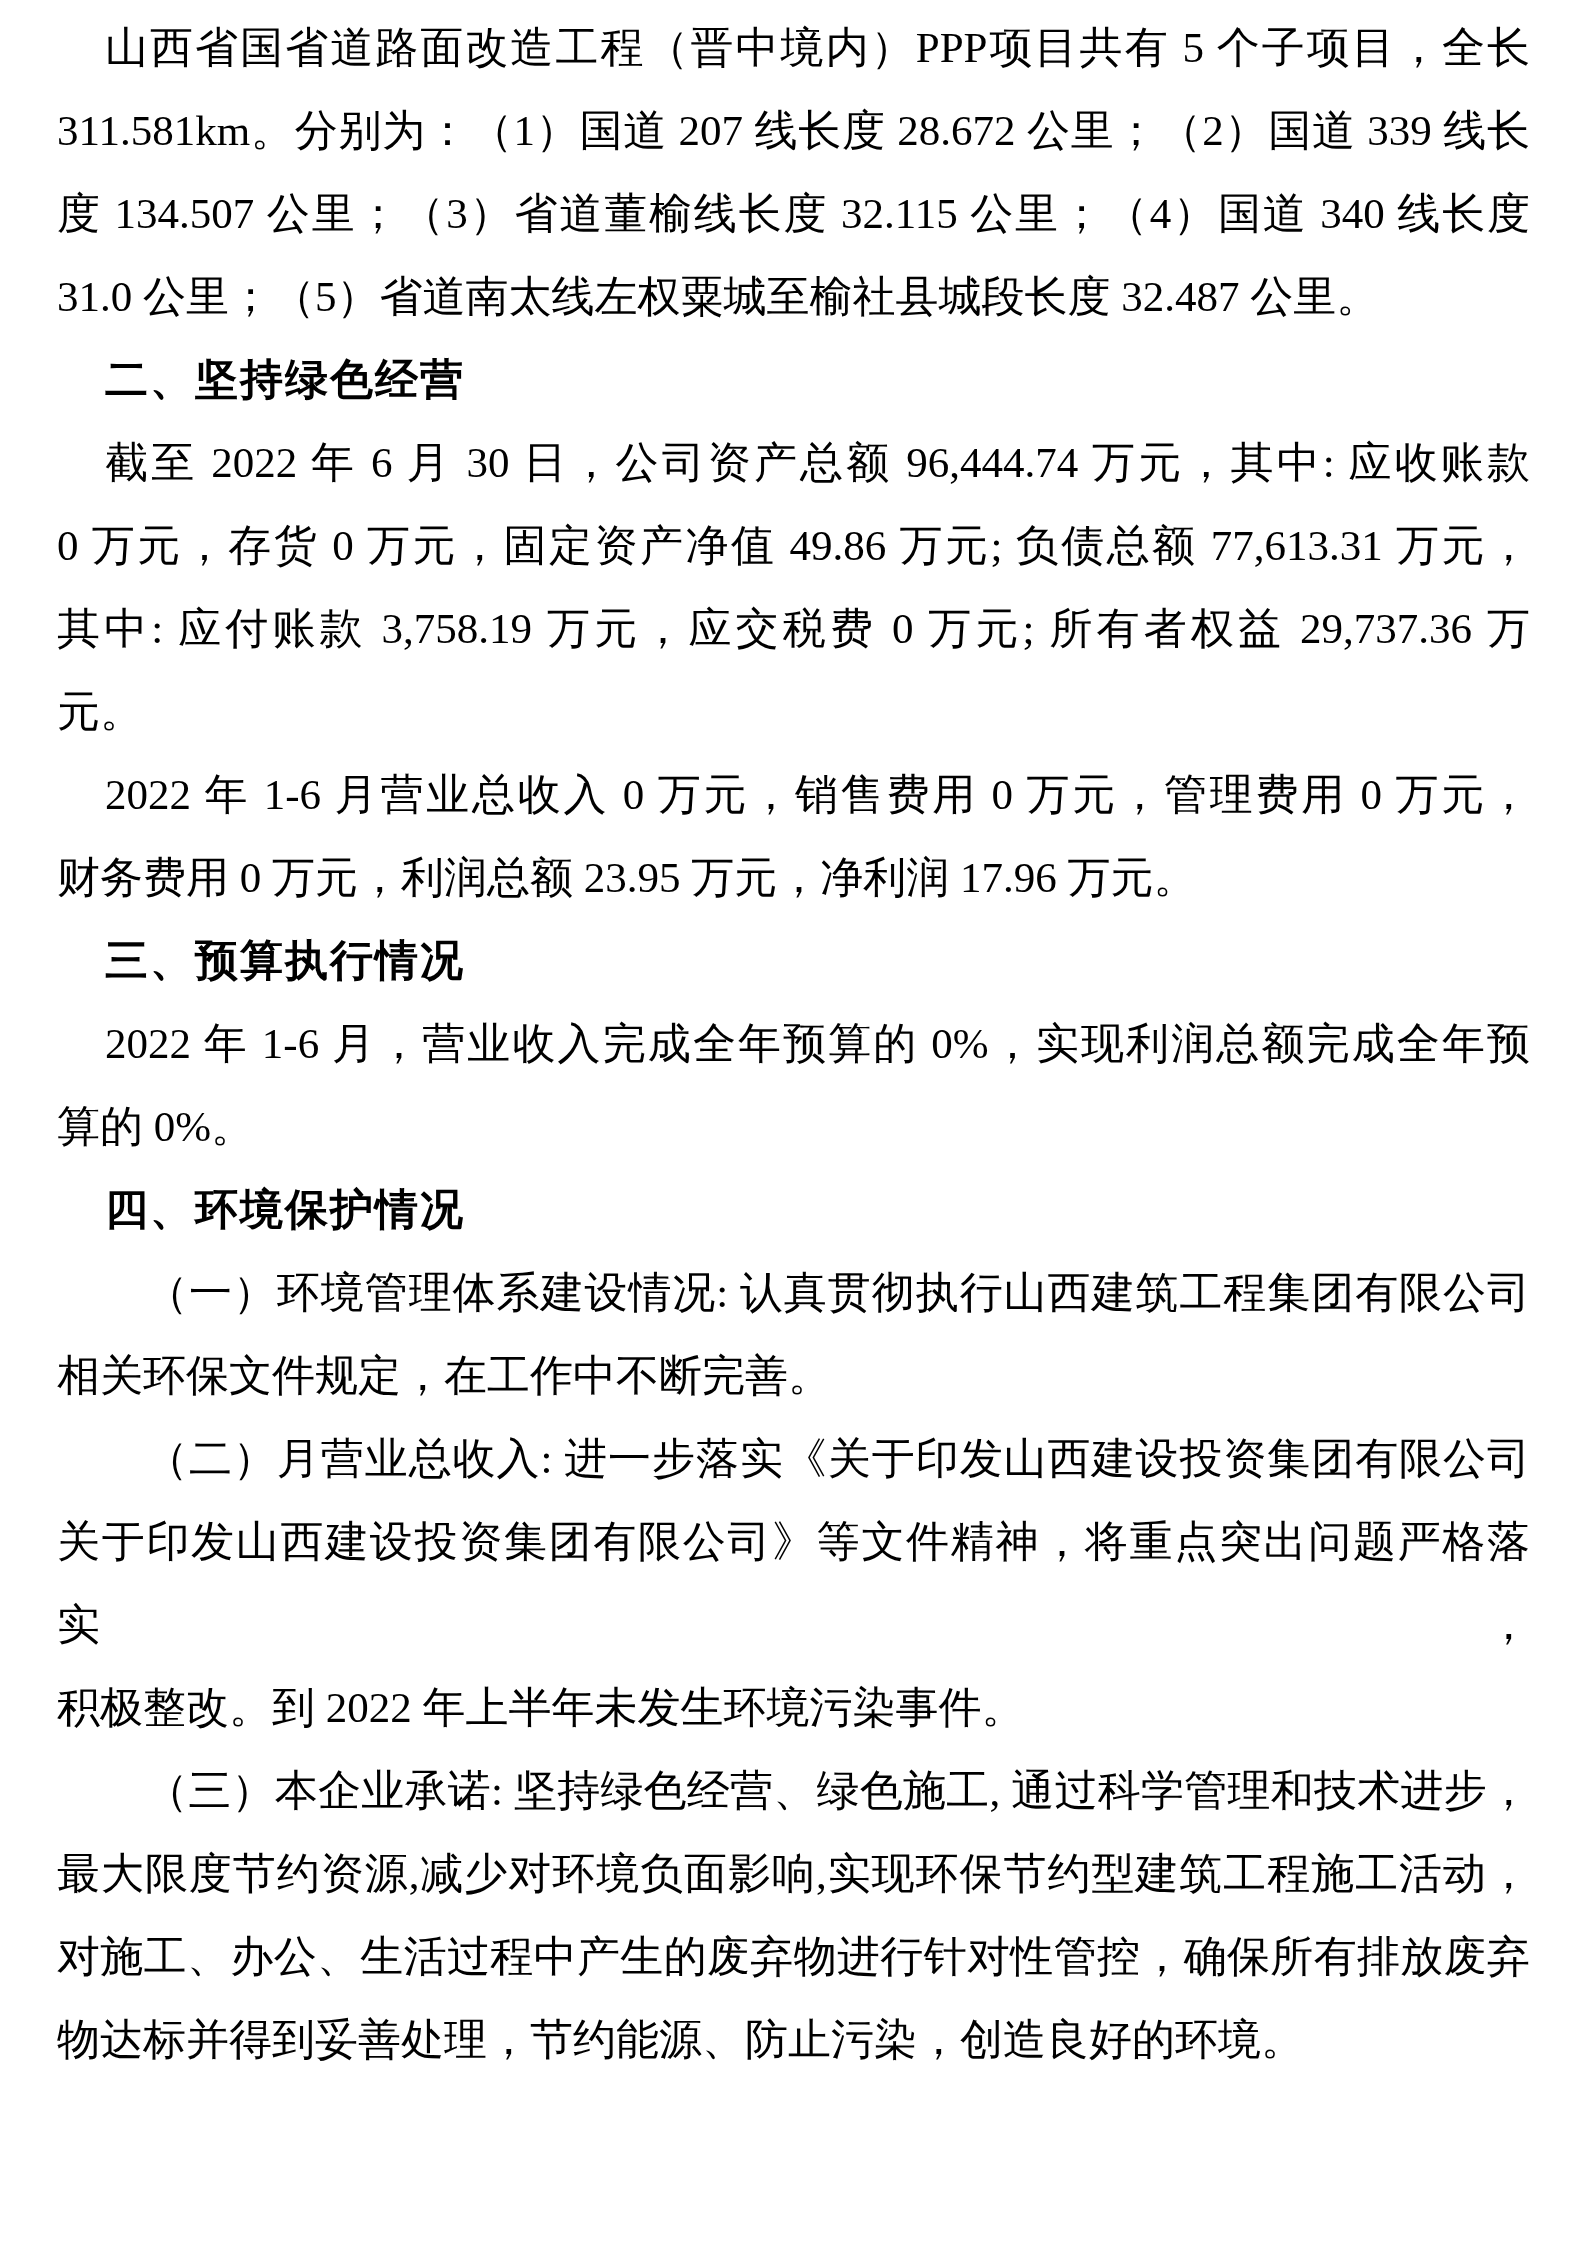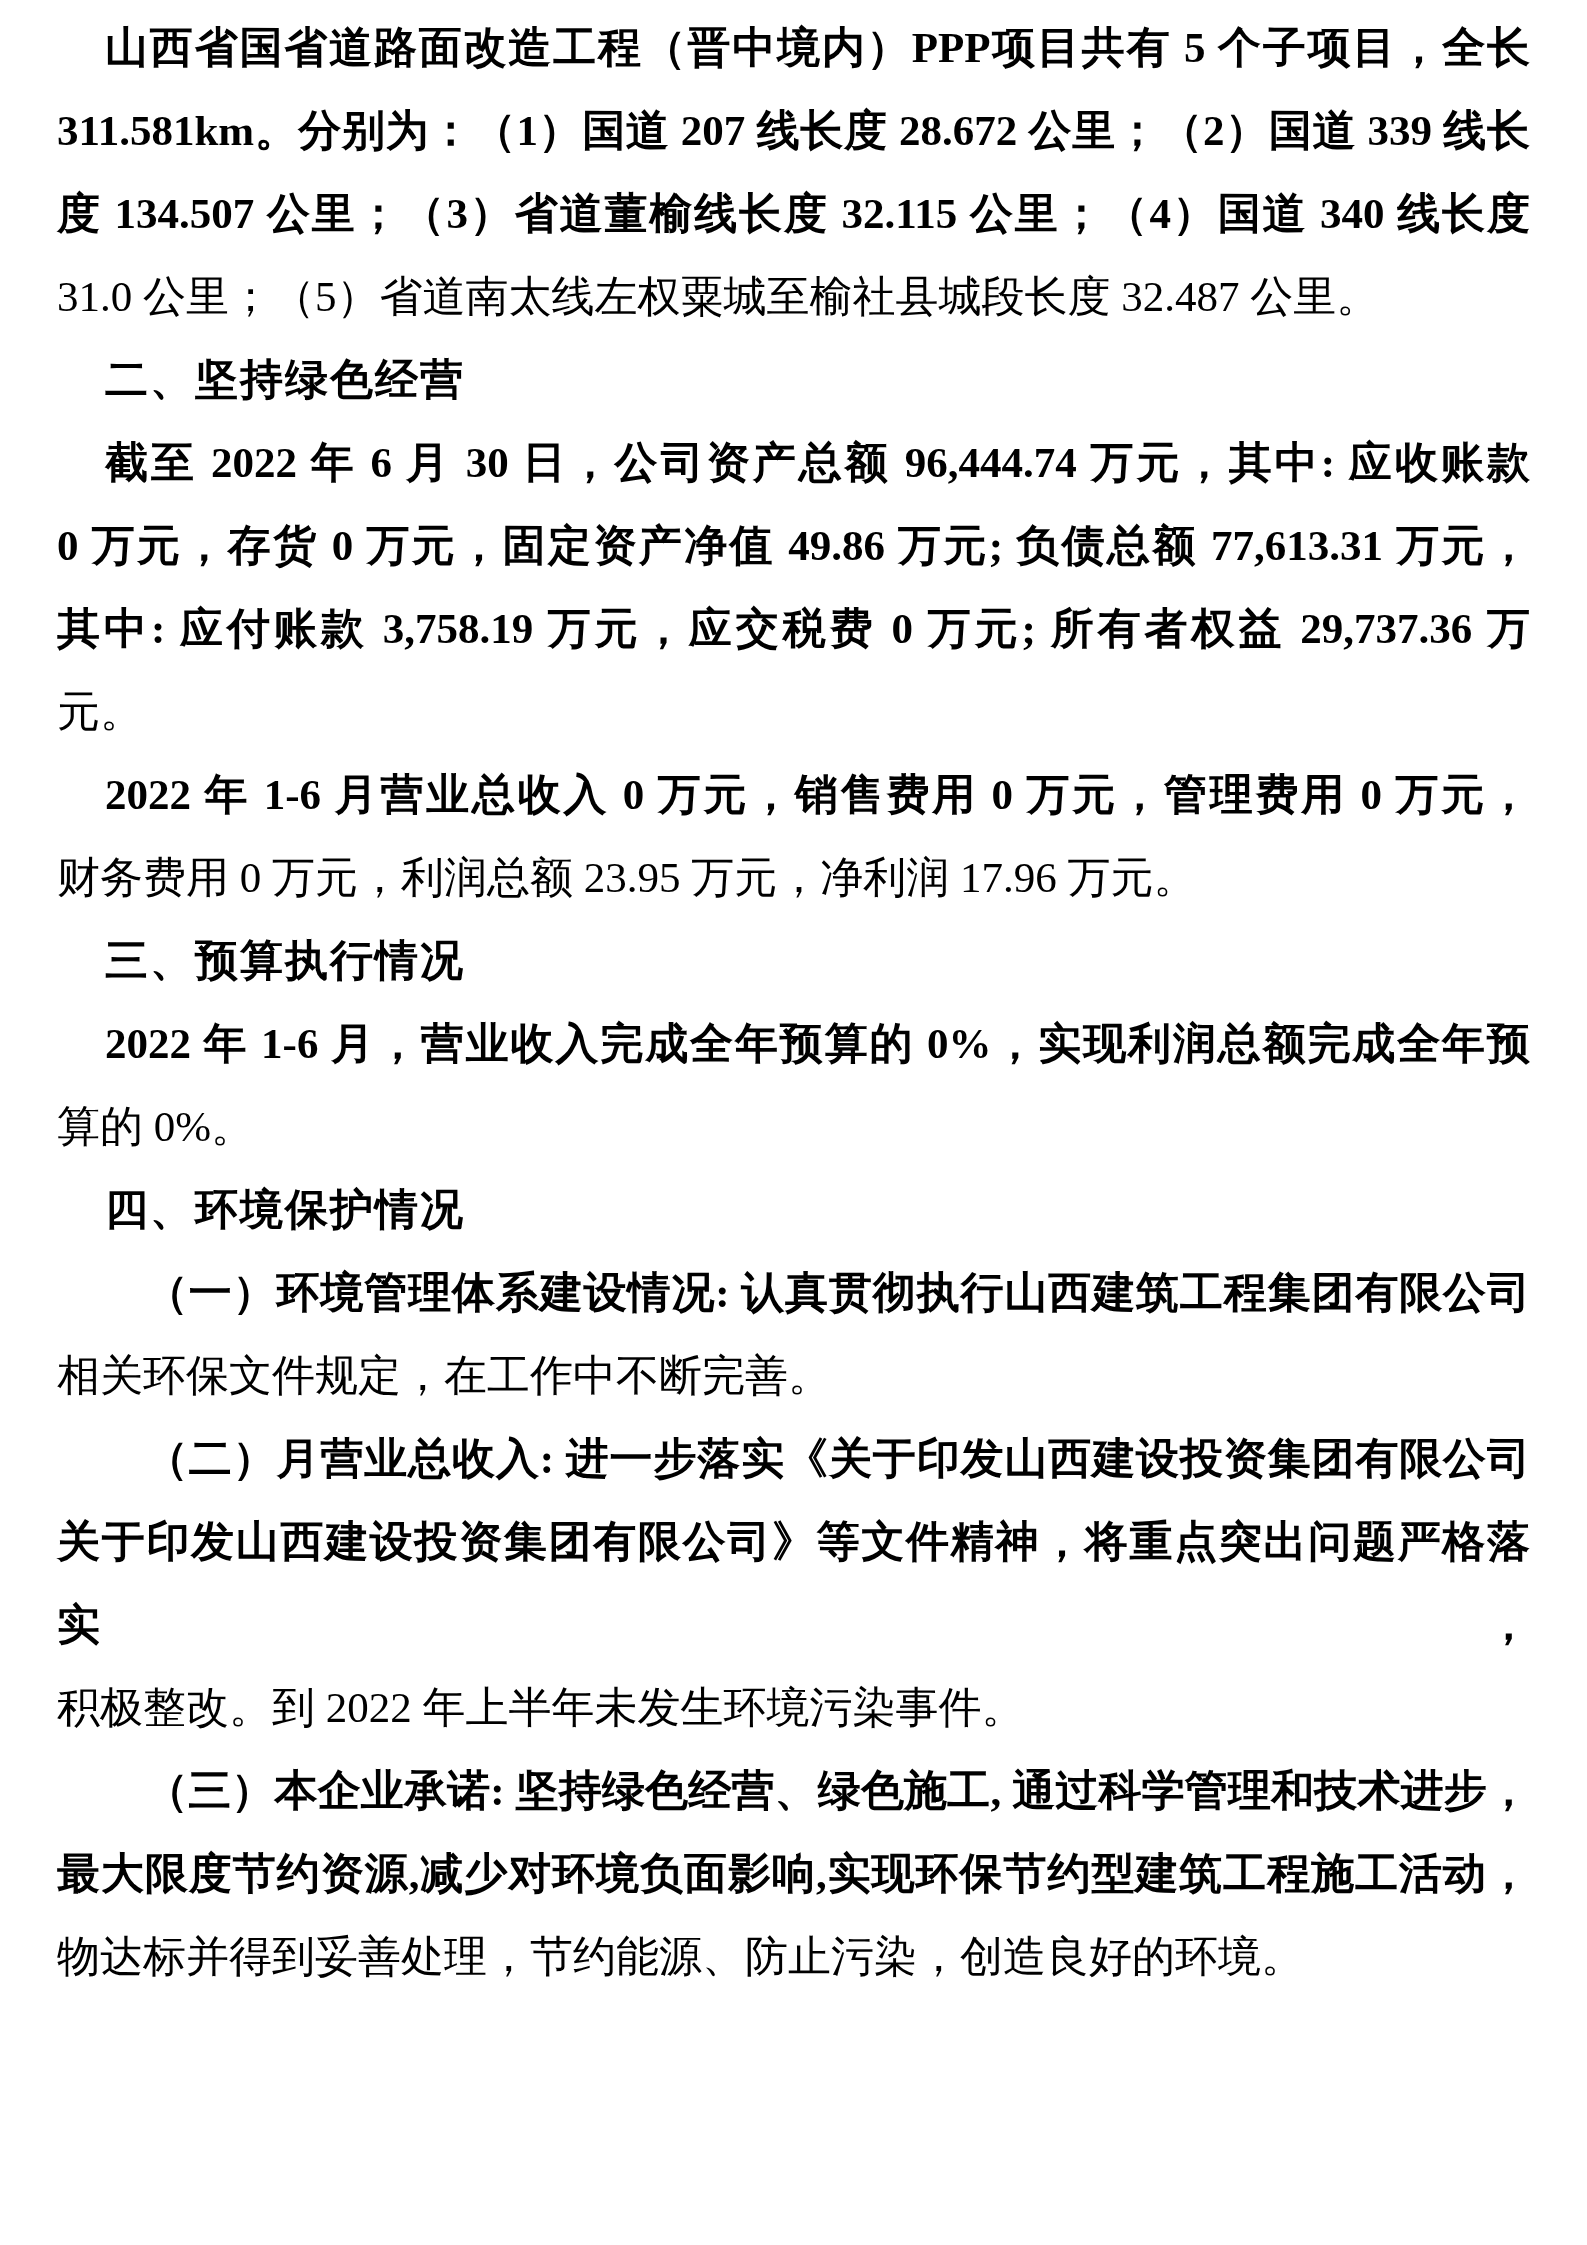--- a/index.html
+++ b/index.html
@@ -23,21 +23,20 @@
   }
   .line {
     width: 100%;
     min-height: 83px;
   }
   
   .fill {
     text-align: justify;
     text-align-last: justify;
     text-justify: inter-character;
-    font-weight: bold;
   }
   
   .indent-1 { text-indent: 48px; }
   .indent-2 { text-indent: 88px; }
   
   .heading {
     font-weight: 700;
     font-family: "Liberation Sans", "DejaVu Sans", sans-serif;
     letter-spacing: 2px;
   }
@@ -71,15 +70,16 @@
 
   <div class="line indent-2 fill">（一）环境管理体系建设情况: 认真贯彻执行山西建筑工程集团有限公司</div>
   <div class="line">相关环保文件规定，在工作中不断完善。</div>
 
   <div class="line indent-2 fill">（二）月营业总收入: 进一步落实《关于印发山西建设投资集团有限公司</div>
   <div class="line fill">关于印发山西建设投资集团有限公司》等文件精神，将重点突出问题严格落实，</div>
   <div class="line">积极整改。到 2022 年上半年未发生环境污染事件。</div>
 
   <div class="line indent-2 fill">（三）本企业承诺: 坚持绿色经营、绿色施工, 通过科学管理和技术进步，</div>
   <div class="line fill">最大限度节约资源,减少对环境负面影响,实现环保节约型建筑工程施工活动，</div>
+  <div class="line fill">对施工、办公、生活过程中产生的废弃物进行针对性管控，确保所有排放废弃</div>
   <div class="line">物达标并得到妥善处理，节约能源、防止污染，创造良好的环境。</div>
 
 </div>
 
 </body></html>

